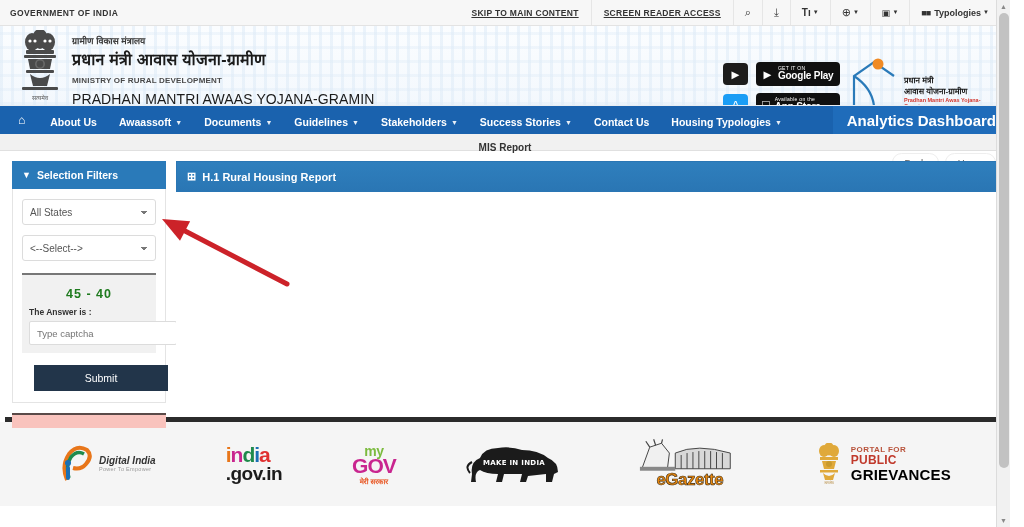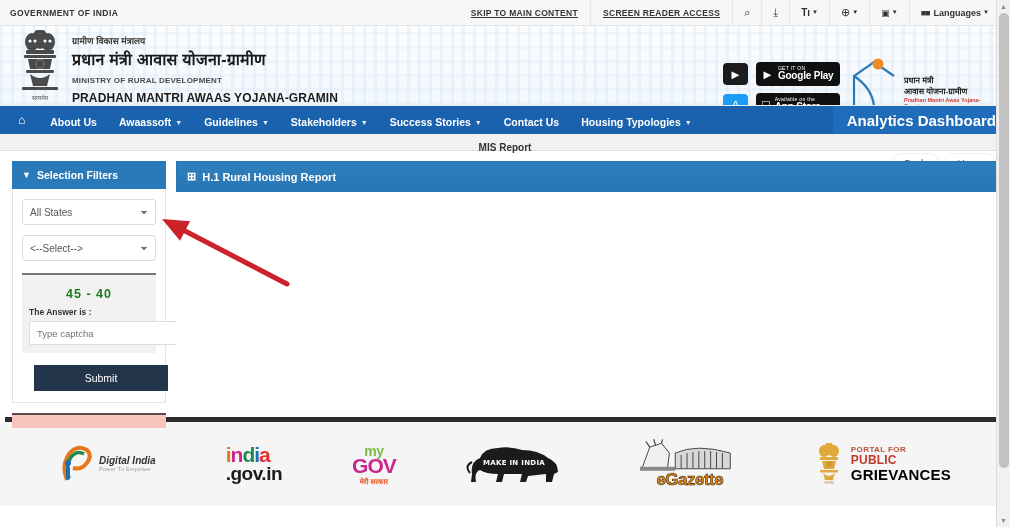--- a/index.html
+++ b/index.html
@@ -46,21 +46,21 @@
       linear-gradient(180deg,#fbfdff 0%, #f3f8fd 100%);
     border-bottom: 1px solid #e9eef3;
   }
   .emblem {
     position: absolute; left: 14px; top: 4px; width: 52px; height: 74px;
   }
   .title-block { position: absolute; left: 72px; top: 8px; }
   .t-hi-sm { font-size: 9px; color: #3a3a3a; font-weight: 700; }
   .t-hi-lg { font-size: 16px; color: #1b1b1b; font-weight: 700; margin-top: 1px; letter-spacing: .2px;}
   .t-en-sm { font-size: 8px; color: #4a4a4a; font-weight: 700; margin-top: 6px; letter-spacing: .2px;}
-  .t-en-lg { font-size: 12px; color: #1b1b1b; font-weight: 700; margin-top: 6px; letter-spacing: .1px;}
+  .t-en-lg { font-size: 14px; color: #1b1b1b; font-weight: 400; margin-top: 6px; letter-spacing: .1px;}
 
   .stores { position: absolute; right: 170px; top: 36px; display: flex; gap: 7px; flex-direction: column;}
   .store-row { display: flex; align-items: center; gap: 8px; }
   .sq-badge {
     width: 25px; height: 22px; border-radius: 4px; display: flex;
     align-items: center; justify-content: center; font-size: 13px; color: #fff;
   }
   .sq-play { background: #1c1c1c; }
   .sq-app { background: #1a9df5; }
   .store-pill {
@@ -227,21 +227,21 @@
       <div class="icon-item">
         <span>⊕</span>
         <span class="caret-sm">▼</span>
       </div>
       <div class="icon-item">
         <span style="font-size:9px;">▣</span>
         <span class="caret-sm">▼</span>
       </div>
       <div class="icon-item">
         <span class="lang-ic">■■</span>
-        <span style="font-size:9px;font-weight:600;">Languages</span>
+        <span style="font-size:9px;font-weight:600;">Typologies</span>
         <span class="caret-sm">▼</span>
       </div>
     </div>
   </div>
 
   <div class="banner">
     <svg class="emblem" viewBox="0 0 52 74">
       <g fill="#4a4a4a">
         <ellipse cx="18" cy="12" rx="7" ry="9"></ellipse>
           <ellipse cx="34" cy="12" rx="7" ry="9"></ellipse>
@@ -308,20 +308,24 @@
       <span>⌂</span>
     </a>
     <a href="#">
         <span>About Us</span>
       </a>
     <a href="#">
         <span>Awaassoft</span>
         <span class="cr">▼</span>
       </a>
     <a href="#">
+        <span>Documents</span>
+        <span class="cr">▼</span>
+      </a>
+    <a href="#">
         <span>Guidelines</span>
         <span class="cr">▼</span>
       </a>
     <a href="#">
         <span>Stakeholders</span>
         <span class="cr">▼</span>
       </a>
     <a href="#">
         <span>Success Stories</span>
         <span class="cr">▼</span>

